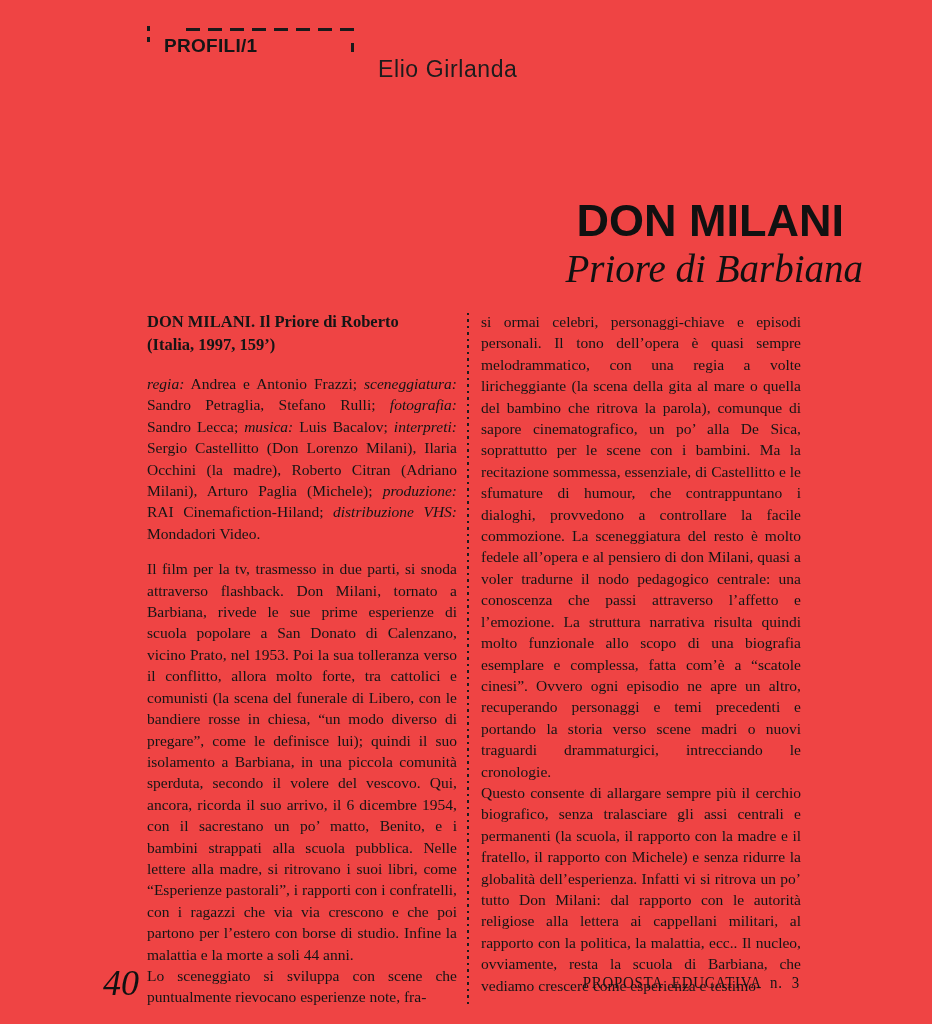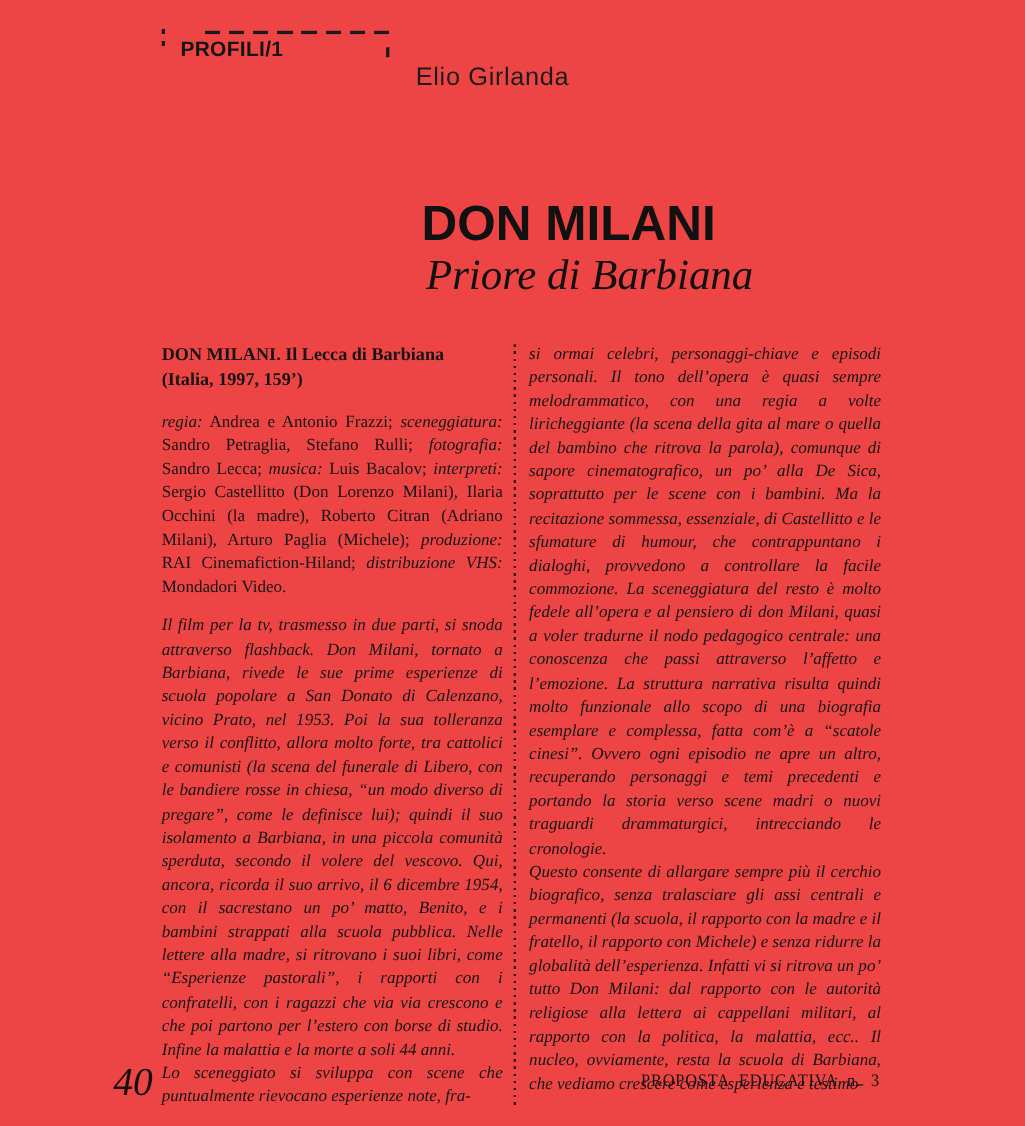--- a/index.html
+++ b/index.html
@@ -28,21 +28,21 @@
     font-family:"Liberation Sans", sans-serif; font-weight:bold;
     font-size:19px; letter-spacing:0.3px;
   }
   .author {
     position:absolute; left:378px; top:56px;
     font-family:"Liberation Sans", sans-serif;
     font-size:23px; letter-spacing:0.6px; color:#1c1c1c;
   }
 
   
-  .title-block { position:absolute; left:147px; top:180px; width:654px; text-align:center; }
+  .title-block { position:absolute; left:147px; top:198px; width:654px; text-align:right; }
   .title-main {
     margin:0; position:relative; left:43px;
     font-family:"Liberation Sans", sans-serif; font-weight:bold;
     font-size:45px; line-height:1.0; letter-spacing:0px; color:#111;
   }
   .title-sub {
     margin:6px 0 0; position:relative; left:62px;
     font-family:Liberation Serif, serif; font-style:italic; font-weight:normal;
     font-size:39px; line-height:1.0; color:#111;
   }
@@ -51,21 +51,21 @@
   .columns { position:absolute; left:147px; top:311px; width:656px; display:flex; align-items:stretch; }
   .col-left  { width:310px; }
   .col-right { width:320px; }
   .divider {
     width:2px; margin:2px 12px 0 10px;
     background:repeating-linear-gradient(to bottom,#1c1c1c 0 2.2px,transparent 2.2px 6.5px);
   }
   .film-heading { font-weight:bold; font-size:16.5px; line-height:22.5px; margin:0 0 17px; }
   .credits { font-size:15.5px; line-height:21.4px; text-align:justify; margin:0 0 14px; }
   .c-label { font-style:italic; }
-  .body-p  { font-size:15.5px; line-height:21.4px; text-align:justify; margin:0;font-style:italic; }
+  .body-p  { font-size:15.5px; line-height:21.4px; text-align:justify; margin:0; }
 
   
   .page-num {
     position:absolute; left:103px; top:962px;
     font-style:italic; font-size:36px; color:#111;
   }
   .journal {
     position:absolute; left:400px; top:974px; width:400px; text-align:right;
     font-size:16px; letter-spacing:0.8px; word-spacing:5px; color:#141414;
     transform:scaleX(0.93); transform-origin:right center;
@@ -84,21 +84,21 @@
 
   <div class="title-block">
     <h1 class="title-main">DON MILANI</h1>
     <h2 class="title-sub">Priore di Barbiana</h2>
   </div>
 
   <div class="columns">
 
     <div class="col-left">
       <div class="film-heading">
-        <div>DON MILANI. Il Lecca di Barbiana</div>
+        <div>DON MILANI. Il Priore di Roberto</div>
         <div>(Italia, 1997, 159’)</div>
       </div>
       <p class="credits"><span class="c-label">regia:</span><span> Andrea e Antonio Frazzi; </span><span class="c-label">sceneggiatura:</span><span> Sandro Petraglia, Stefano Rulli; </span><span class="c-label">fotografia:</span><span> Sandro Lecca; </span><span class="c-label">musica:</span><span> Luis Bacalov; </span><span class="c-label">interpreti:</span><span> Sergio Castellitto (Don Lorenzo Milani), Ilaria Occhini (la madre), Roberto Citran (Adriano Milani), Arturo Paglia (Michele); </span><span class="c-label">produzione:</span><span> RAI Cinemafiction-Hiland; </span><span class="c-label">distribuzione VHS:</span><span> Mondadori Video.</span></p>
       <p class="body-p">Il film per la tv, trasmesso in due parti, si snoda attraverso flashback. Don Milani, tornato a Barbiana, rivede le sue prime esperienze di scuola popolare a San Donato di Calenzano, vicino Prato, nel 1953. Poi la sua tolleranza verso il conflitto, allora molto forte, tra cattolici e comunisti (la scena del funerale di Libero, con le bandiere rosse in chiesa, “un modo diverso di pregare”, come le definisce lui); quindi il suo isolamento a Barbiana, in una piccola comunità sperduta, secondo il volere del vescovo. Qui, ancora, ricorda il suo arrivo, il 6 dicembre 1954, con il sacrestano un po’ matto, Benito, e i bambini strappati alla scuola pubblica. Nelle lettere alla madre, si ritrovano i suoi libri, come “Esperienze pastorali”, i rapporti con i confratelli, con i ragazzi che via via crescono e che poi partono per l’estero con borse di studio. Infine la malattia e la morte a soli 44 anni.</p>
       <p class="body-p">Lo sceneggiato si sviluppa con scene che puntualmente rievocano esperienze note, fra-</p>
     </div>
 
     <div class="divider"></div>
 
     <div class="col-right">

